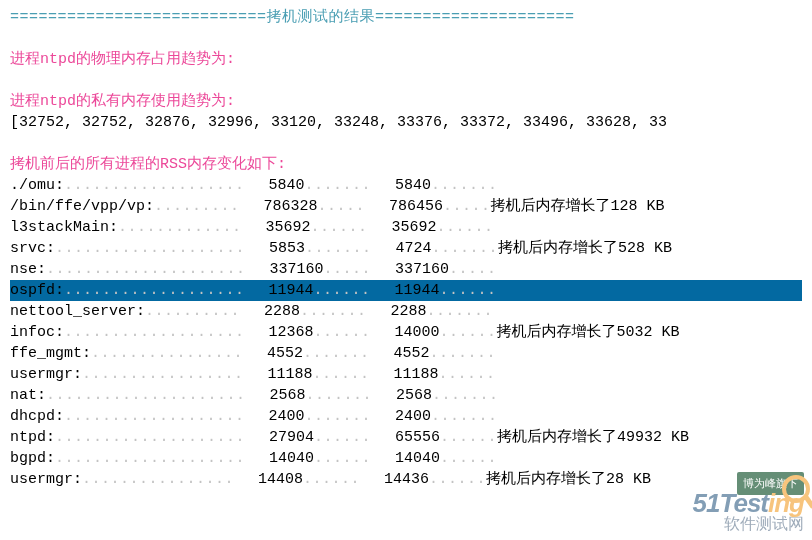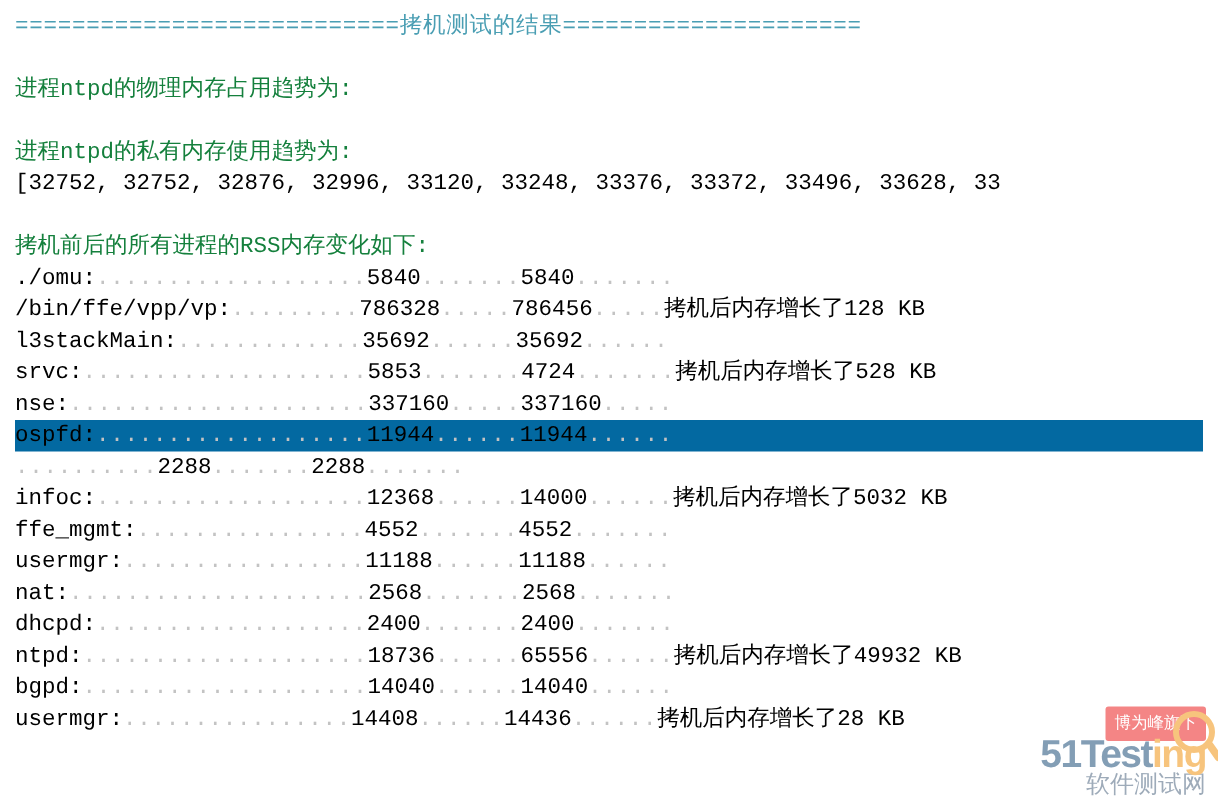--- a/index.html
+++ b/index.html
@@ -32,66 +32,68 @@
   }
   .title-row {
     color: #4a9eb3;
     font-weight: normal;
     letter-spacing: 0.5px;
   }
   .blank {
     height: 21px;
   }
   .section {
-    color: #15803d;
+    color: #ec4899;
   }
   .filler {
     flex: 0 0 auto;
     overflow: hidden;
     color: #c3c3c3;
     letter-spacing: 0.5px;
   }
   .txt {
     flex: 0 0 auto;
     white-space: pre;
   }
   .num {
     flex: 0 0 auto;
     white-space: pre;
     text-align: center;
+    margin-left: 24px;
   }
   .note {
     flex: 0 0 auto;
     white-space: pre;
   }
   .row.highlight {
     background: #0369a1;
   }
   
   .watermark {
     position: absolute;
     right: 8px;
     bottom: 6px;
     font-family: Arial, sans-serif;
     text-align: right;
     pointer-events: none;
     opacity: 0.65;
   }
   .wm-top {
-    background: #ef4444;
+    background: #14532d;
     color: #fff;
     font-size: 11px;
     padding: 1px 6px;
     border-radius: 2px;
     display: inline-block;
     margin-bottom: -2px;
   }
   .wm-main {
     font-size: 26px;
     font-weight: 800;
+    font-style: italic;
     color: #416b8f;
     letter-spacing: -1px;
     position: relative;
     display: inline-block;
   }
   .wm-main .orange {
     color: #f3a638;
   }
   .wm-sub {
     font-size: 16px;
@@ -195,20 +197,21 @@
       </div>
       <div class="row highlight">
         <span class="txt">ospfd:</span>
         <span class="filler">...................</span>
         <span class="num">11944</span>
         <span class="filler">......</span>
         <span class="num">11944</span>
         <span class="filler">......</span>
       </div>
       <div class="row">
+        <span class="txt">nettool_server:</span>
         <span class="filler">..........</span>
         <span class="num">2288</span>
         <span class="filler">.......</span>
         <span class="num">2288</span>
         <span class="filler">.......</span>
       </div>
       <div class="row">
         <span class="txt">infoc:</span>
         <span class="filler">...................</span>
         <span class="num">12368</span>
@@ -245,21 +248,21 @@
         <span class="txt">dhcpd:</span>
         <span class="filler">...................</span>
         <span class="num">2400</span>
         <span class="filler">.......</span>
         <span class="num">2400</span>
         <span class="filler">.......</span>
       </div>
       <div class="row">
         <span class="txt">ntpd:</span>
         <span class="filler">....................</span>
-        <span class="num">18736</span>
+        <span class="num">27904</span>
         <span class="filler">......</span>
         <span class="num">65556</span>
         <span class="filler">......</span>
         <span class="note">拷机后内存增长了49932 KB</span>
       </div>
       <div class="row">
         <span class="txt">bgpd:</span>
         <span class="filler">....................</span>
         <span class="num">14040</span>
         <span class="filler">......</span>

